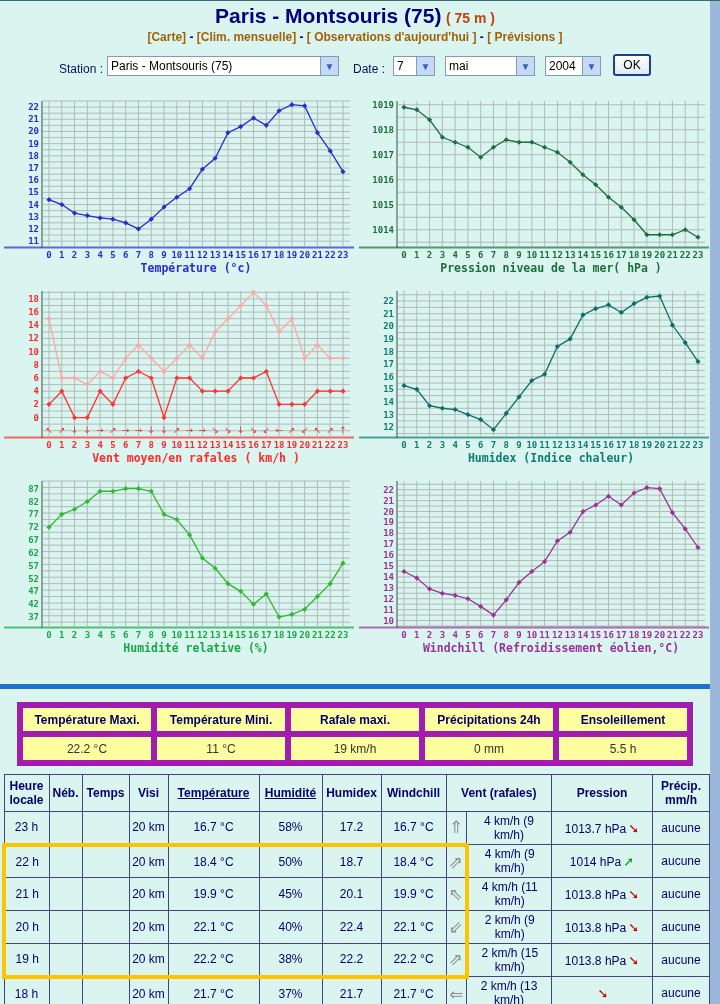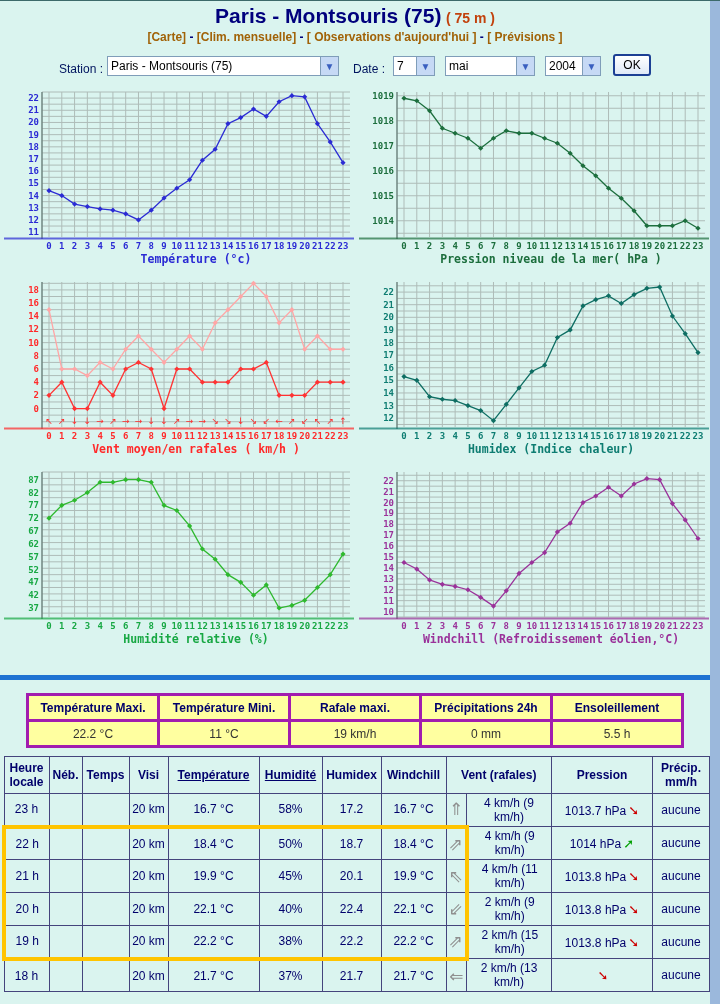--- a/index.html
+++ b/index.html
@@ -22,31 +22,31 @@
   .fake-select{display:inline-flex;align-items:center;background:#fff;border:1px solid #7f9db9;height:20px;box-sizing:border-box;cursor:pointer;}
   .fake-select .val{flex:1;padding:0 3px;font-size:12px;color:#000;white-space:nowrap;overflow:hidden;}
   .fake-select .arrow-box{width:17px;align-self:stretch;background:#c6d9f5;border-left:1px solid #7f9db9;display:flex;align-items:center;justify-content:center;color:#3a5fbf;font-size:10px;font-weight:bold;}
   .sel-station{width:232px;}
   .sel-day{width:42px;margin-left:4px;}
   .sel-month{width:90px;margin-left:6px;}
   .sel-year{width:56px;margin-left:6px;}
   .ok-button{margin-left:8px;height:22px;min-width:38px;background:linear-gradient(#ffffff,#dfe9f7);
     border:2px solid #1c3f94;border-radius:3px;font-size:12px;color:#000;cursor:pointer;font-family:"Liberation Sans",sans-serif;}
   
-  .charts{display:grid;grid-template-columns:355px 355px;margin-top:11px;padding-left:2px;}
+  .charts{display:grid;grid-template-columns:355px 355px;margin-top:20px;padding-left:2px;}
   .charts svg{display:block;width:354px;height:190px;}
   .tick{font:bold 9px "DejaVu Sans Mono",monospace;}
   .ctitle{font:bold 11.5px "DejaVu Sans Mono",monospace;}
   .warrow{font:9px "DejaVu Sans",sans-serif;}
   
   .divider{height:5px;background:#1e72d2;margin-top:18px;}
   
   .summary-wrap{margin-top:13px;display:flex;justify-content:center;}
   table.summary{border-collapse:collapse;background:#ffffa0;border:2px solid #8a8a8a;}
-  table.summary th,table.summary td{border:3px solid #a21caf;width:126px;height:21px;text-align:center;}
+  table.summary th,table.summary td{border:6px solid #a21caf;width:126px;height:21px;text-align:center;}
   table.summary th{font-size:12px;color:#00006b;}
   table.summary td{font-size:12px;color:#333;}
   
   .hourly-wrap{margin-top:8px;padding-left:2px;}
   table.hourly{border-collapse:collapse;font-size:12px;color:#00006b;}
   table.hourly th,table.hourly td{border:1px solid #44447c;text-align:center;padding:2px 1px;background:#daf4ef;}
   table.hourly th{font-weight:bold;height:32px;font-size:12px;}
   table.hourly td{height:26px;}
   td.wind-arrow{font-size:17px;color:#8f8f8f;font-family:"DejaVu Sans",sans-serif;}
   td.pression-cell{white-space:nowrap;}

